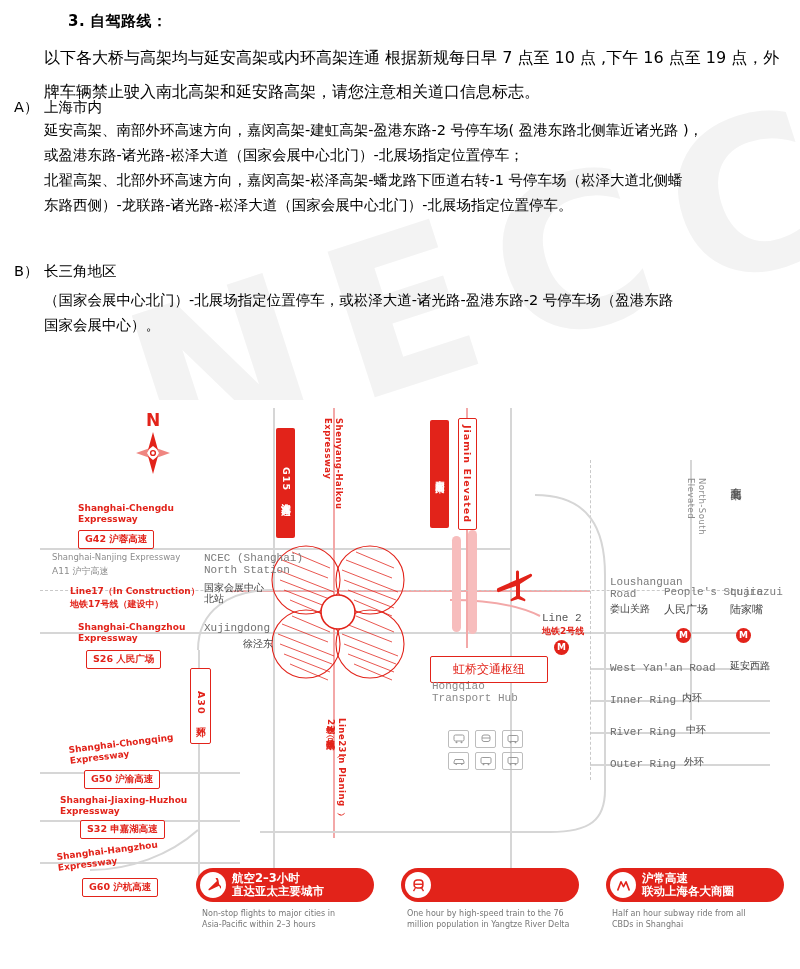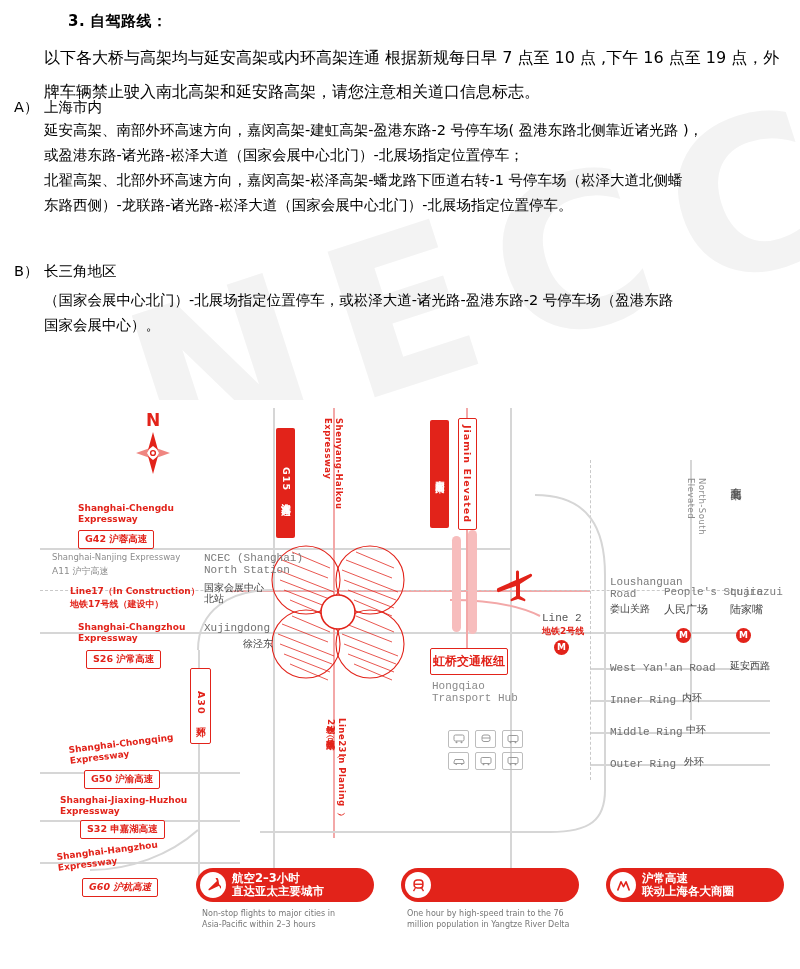--- a/index.html
+++ b/index.html
@@ -242,27 +242,27 @@
     left: 228px;
     top: 132px;
     width: 160px;
     height: 160px;
   }
 
   
   .hub-box {
     position: absolute;
     left: 400px;
-    top: 248px;
+    top: 256px;
     background: #fff;
     border: 1.6px solid #e2231a;
     color: #e2231a;
     font-size: 12px;
-    font-weight: bold;
-    padding: 4px 2px;
+    font-weight: normal;
+    padding: 4px 22px;
     border-radius: 2px;
     white-space: nowrap;
   }
 
   
   .mcircle {
     position: absolute;
     width: 15px;
     height: 15px;
     border-radius: 50%;
@@ -425,33 +425,33 @@
     <div class="pill" style="left:48px; top:130px;text-align:center;">G42 沪蓉高速</div>
 
     <div class="grey-label" style="left:22px; top:152px;">Shanghai-Nanjing Expressway</div>
     <div class="grey-label" style="left:22px; top:165px; font-size:9px;">A11 沪宁高速</div>
 
     <div class="red-label" style="left:40px; top:186px;">Line17（In Construction）</div>
     <div class="red-label" style="left:40px; top:199px;">地铁17号线（建设中）</div>
 
     <div class="red-label" style="left:48px; top:222px; white-space:pre;">Shanghai-Changzhou
 Expressway</div>
-    <div class="pill" style="left:56px; top:250px;">S26 沪常高速</div>
+    <div class="pill" style="left:56px; top:250px;">S26 人民广场</div>
 
     <div class="red-label" style="left:38px; top:345px; white-space:pre; transform:rotate(-7deg); transform-origin:left top;">Shanghai-Chongqing
 Expressway</div>
     <div class="pill" style="left:54px; top:370px;">G50 沪渝高速</div>
 
     <div class="red-label" style="left:30px; top:395px; white-space:pre;">Shanghai-Jiaxing-Huzhou
 Expressway</div>
     <div class="pill" style="left:50px; top:420px;">S32 申嘉湖高速</div>
 
     <div class="red-label" style="left:26px; top:452px; white-space:pre; transform:rotate(-7deg); transform-origin:left top;">Shanghai-Hangzhou
 Expressway</div>
-    <div class="pill" style="left:52px; top:478px;font-style:italic;">G60 沪杭高速</div>
+    <div class="pill" style="left:52px; top:478px;">G60 沪杭高速</div>
 
     <div class="vbanner" style="left:246px; top:28px; height:98px;">G15 沈海高速</div>
     <div class="vlabel-plain" style="left:292px; top:18px; height:110px; white-space:pre;">Shenyang-Haikou
 Expressway</div>
     <div class="vbanner" style="left:400px; top:20px; height:96px;">嘉闵高架</div>
     <div class="vbanner outline" style="left:428px; top:18px; height:98px;">Jiamin Elevated</div>
 
     <div class="vbanner outline" style="left:160px; top:268px; height:62px;">A30 郊环</div>
     <div class="vlabel-plain" style="left:295px; top:318px; height:120px; white-space:pre;">Line23（In Planing）
 地铁23号线（规划中）</div>
@@ -582,21 +582,21 @@
     <div class="grey-label-b" style="left:700px; top:186px; color:#7a7a7a;">Lujiazui</div>
     <div class="dark-label" style="left:700px; top:204px; font-size:11px;">陆家嘴</div>
     <div class="mcircle" style="left:706px; top:228px;">M</div>
 
     <div class="grey-label-b" style="left:580px; top:262px; color:#6e6e6e;">West Yan'an Road</div>
     <div class="dark-label" style="left:700px; top:260px; font-size:10px;">延安西路</div>
 
     <div class="grey-label-b" style="left:580px; top:294px; color:#6e6e6e;">Inner Ring</div>
     <div class="dark-label" style="left:652px; top:292px; font-size:10px;">内环</div>
 
-    <div class="grey-label-b" style="left:580px; top:326px; color:#6e6e6e;">Middle Ring</div>
+    <div class="grey-label-b" style="left:580px; top:326px; color:#6e6e6e;">River Ring</div>
     <div class="dark-label" style="left:656px; top:324px; font-size:10px;">中环</div>
 
     <div class="grey-label-b" style="left:580px; top:358px; color:#6e6e6e;">Outer Ring</div>
     <div class="dark-label" style="left:654px; top:356px; font-size:10px;">外环</div>
 
     <div class="feature-row">
 
       <div class="feature" style="left:0;">
         <div class="cap">
           <div class="ic">
@@ -629,18 +629,20 @@
       <div class="feature" style="left:410px;">
         <div class="cap">
           <div class="ic">
             <svg width="15" height="15" viewBox="0 0 24 24">
                 <path d="M3,19 L8,6 L12,14 L16,6 L21,19" fill="none" stroke="#e2231a" stroke-width="2.6" stroke-linejoin="round" stroke-linecap="round"></path>
               </svg>
           </div>
           <div class="txt" style="white-space:pre;">沪常高速
 联动上海各大商圈</div>
         </div>
+        <div class="sub" style="white-space:pre;">Half an hour subway ride from all
+CBDs in Shanghai</div>
       </div>
 
     </div>
 
   </div>
 </div>
 
 </body></html>

